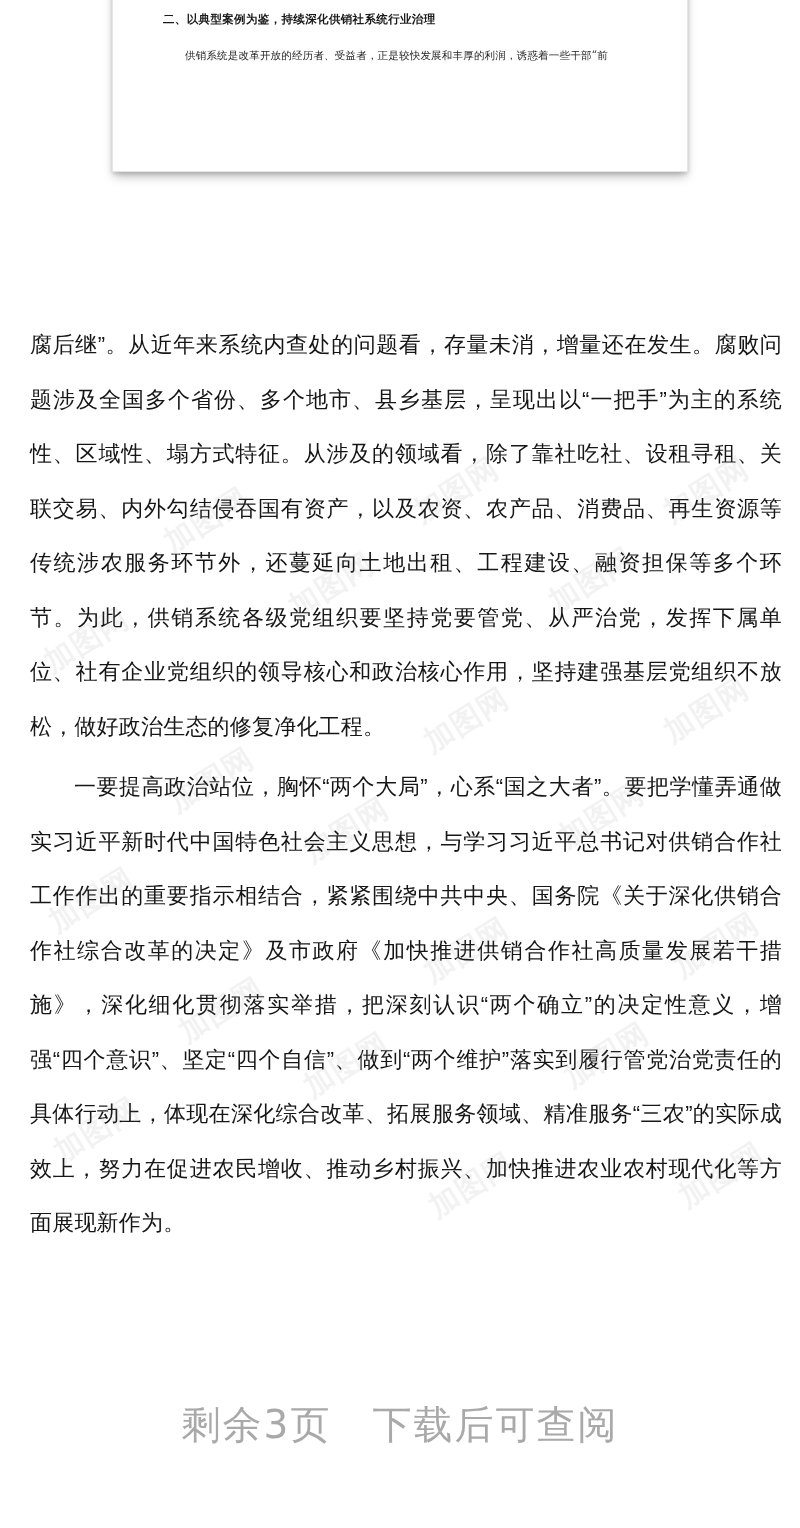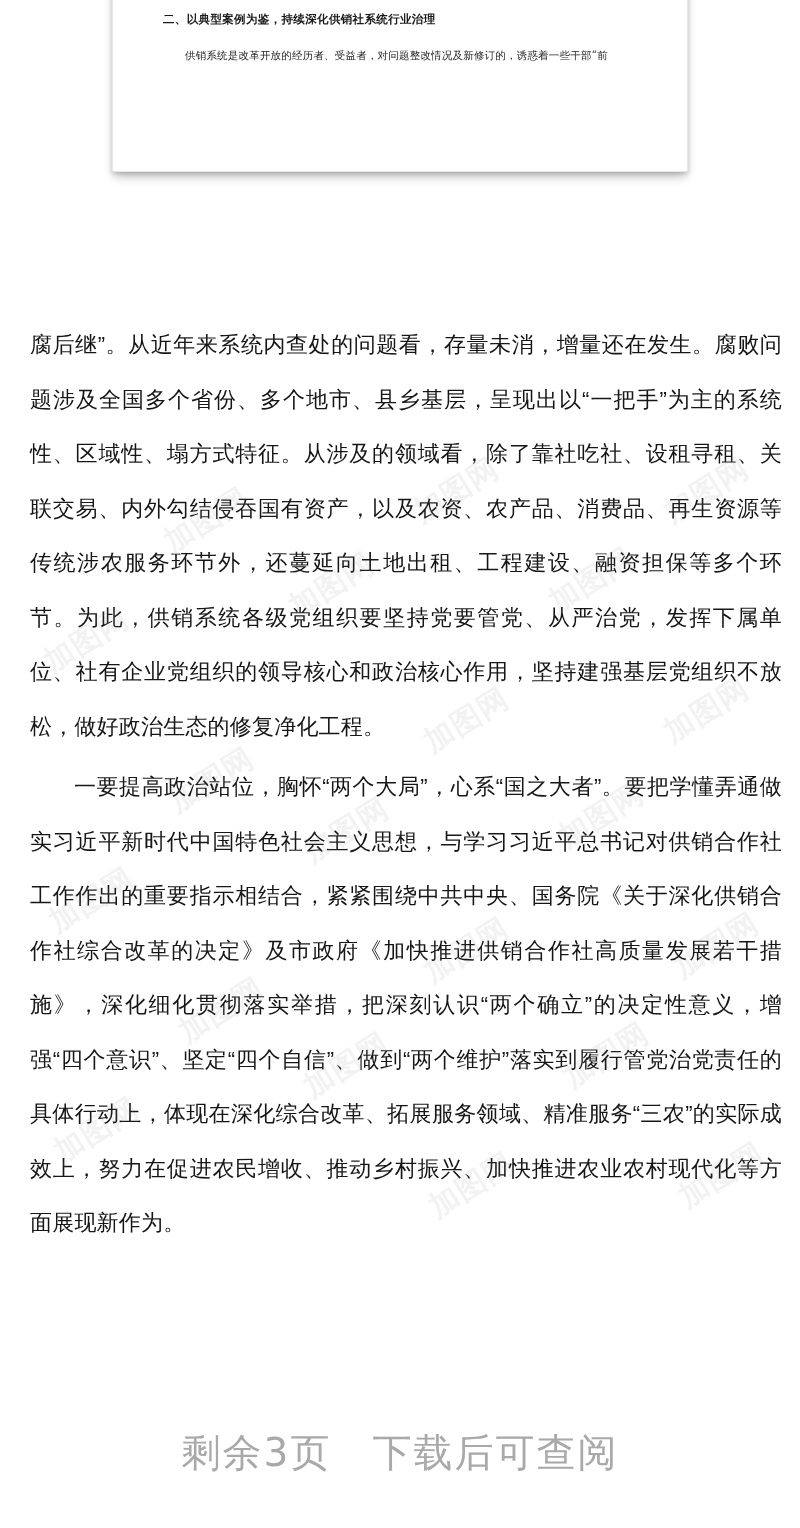--- a/index.html
+++ b/index.html
@@ -105,29 +105,28 @@
     position: absolute;
     left: 0;
     top: 1398px;
     width: 800px;
     text-align: center;
     font-family: "DejaVu Sans", "Liberation Sans", sans-serif;
     font-size: 39px;
     color: #a9a9a9;
     letter-spacing: 2px;
     white-space: pre;
-    margin-top: 28px;
   }
 </style>
 </head>
 <body>
 
 <div class="preview-card">
   <div class="preview-heading">二、以典型案例为鉴，持续深化供销社系统行业治理</div>
-  <div class="preview-para">供销系统是改革开放的经历者、受益者，对问题整改情况及新修订的，诱惑着一些干部“前</div>
+  <div class="preview-para">供销系统是改革开放的经历者、受益者，正是较快发展和丰厚的利润，诱惑着一些干部“前</div>
 </div>
 
 <div class="doc-body">
   <p class="body-para">腐后继”。从近年来系统内查处的问题看，存量未消，增量还在发生。腐败问题涉及全国多个省份、多个地市、县乡基层，呈现出以“一把手”为主的系统性、区域性、塌方式特征。从涉及的领域看，除了靠社吃社、设租寻租、关联交易、内外勾结侵吞国有资产，以及农资、农产品、消费品、再生资源等传统涉农服务环节外，还蔓延向土地出租、工程建设、融资担保等多个环节。为此，供销系统各级党组织要坚持党要管党、从严治党，发挥下属单位、社有企业党组织的领导核心和政治核心作用，坚持建强基层党组织不放松，做好政治生态的修复净化工程。</p>
   <p class="body-para indent">一要提高政治站位，胸怀“两个大局”，心系“国之大者”。要把学懂弄通做实习近平新时代中国特色社会主义思想，与学习习近平总书记对供销合作社工作作出的重要指示相结合，紧紧围绕中共中央、国务院《关于深化供销合作社综合改革的决定》及市政府《加快推进供销合作社高质量发展若干措施》，深化细化贯彻落实举措，把深刻认识“两个确立”的决定性意义，增强“四个意识”、坚定“四个自信”、做到“两个维护”落实到履行管党治党责任的具体行动上，体现在深化综合改革、拓展服务领域、精准服务“三农”的实际成效上，努力在促进农民增收、推动乡村振兴、加快推进农业农村现代化等方面展现新作为。</p>
 
 </div>
 
 <div class="watermark-layer">
   <div class="wm" style="left:410px;  top:470px;">加图网</div>

